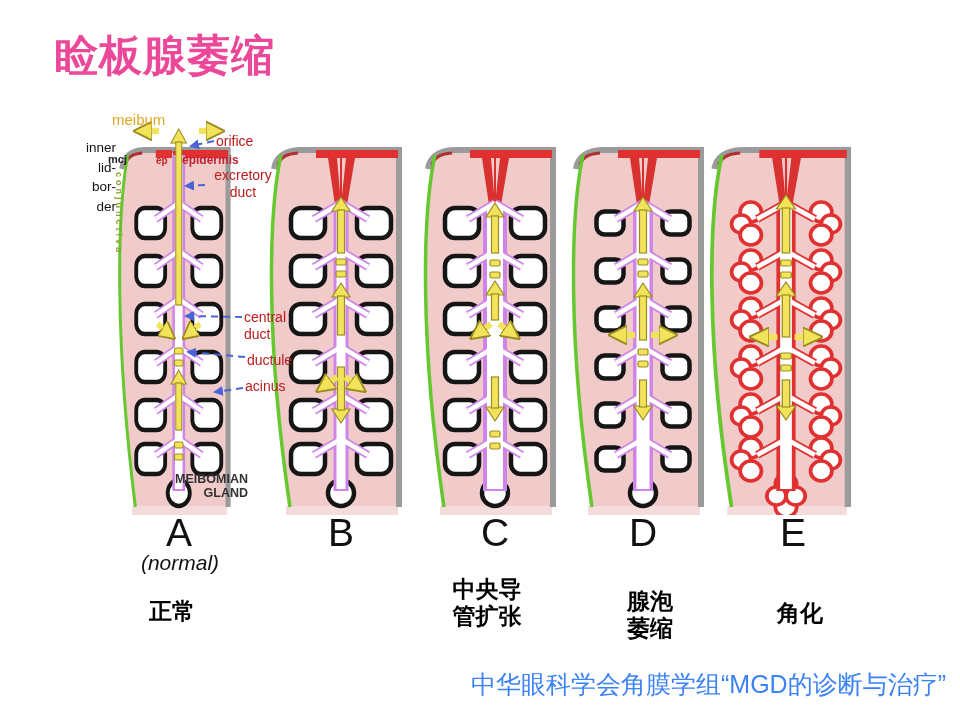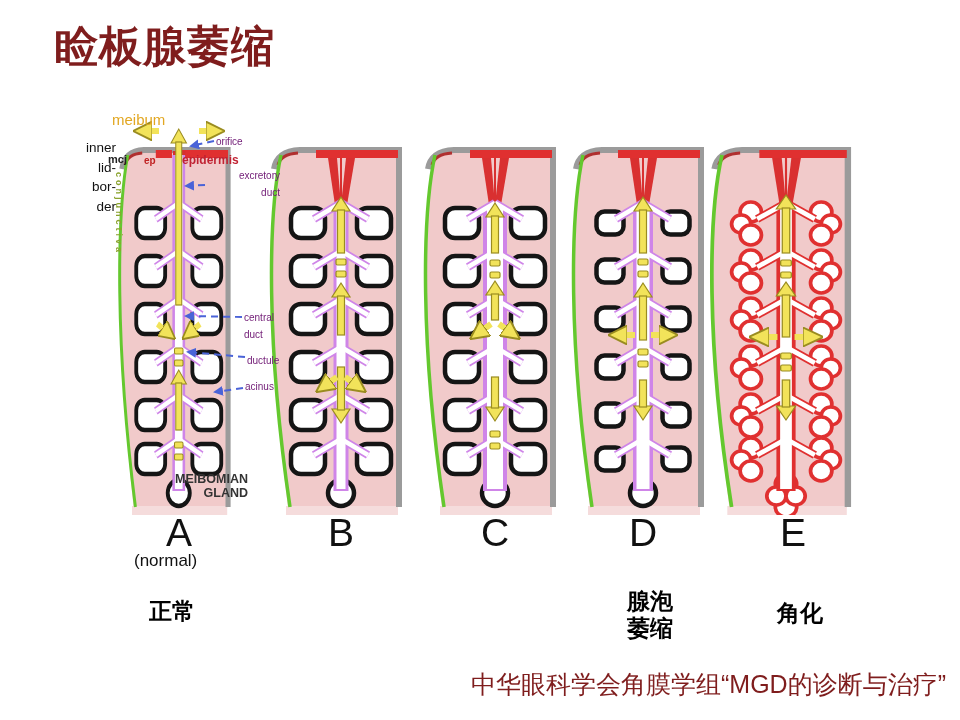--- a/index.html
+++ b/index.html
@@ -1,30 +1,30 @@
 <!DOCTYPE html>
 <html><head>
 <meta charset="utf-8">
 <style>
   html,body{margin:0;padding:0;background:#fff;}
   body{width:960px;height:720px;position:relative;overflow:hidden;
        font-family:"Liberation Sans","DejaVu Sans",sans-serif;}
   .stage{position:absolute;inset:0;}
-  .title{position:absolute;left:55px;top:18px;font-size:43px;font-weight:700;
-         color:#7f1d1d;letter-spacing:1px;}
+  .title{position:absolute;left:55px;top:27px;font-size:43px;font-weight:700;
+         color:#ec4899;letter-spacing:1px;}
   svg.gland{position:absolute;top:105px;}
   .letter{position:absolute;top:511px;width:60px;text-align:center;
           font-size:39px;font-weight:400;color:#111;}
-  .subl{position:absolute;left:134px;top:551px;width:92px;
-        font-size:17px;color:#111;}
+  .subl{position:absolute;left:134px;top:551px;width:92px;text-align:center;
+        font-size:21px;color:#111;font-style:italic;}
   .cap{position:absolute;width:104px;text-align:center;font-weight:700;
        font-size:23px;line-height:27px;color:#000;white-space:pre-line;}
-  .citation{position:absolute;right:14px;top:668px;font-size:25px;color:#7f1d1d;}
+  .citation{position:absolute;right:14px;top:668px;font-size:25px;color:#3b82f6;}
   .ann{position:absolute;white-space:pre-line;}
-  .blue{color:#701a75;font-size:10px;line-height:17px;}
+  .blue{color:#b91c1c;font-size:14px;line-height:17px;}
   .ya{fill:#f2e35a;stroke:#9a8c20;stroke-width:1.2;}
   .yl{stroke:#f2e35a;stroke-width:6;fill:none;}
   .bl{stroke:#4a63d8;stroke-width:2;fill:none;stroke-dasharray:7 5;}
 </style>
 </head>
 <body>
 
 <div class="stage">
 
   <div class="title">睑板腺萎缩</div>
@@ -422,34 +422,36 @@
     </svg>
 
   <div class="letter" style="left:149px">A</div>
   <div class="letter" style="left:311px">B</div>
   <div class="letter" style="left:465px">C</div>
   <div class="letter" style="left:613px">D</div>
   <div class="letter" style="left:763px">E</div>
   <div class="subl">(normal)</div>
 
   <div class="cap" style="left:120px;top:598px">正常</div>
+  <div class="cap" style="left:435px;top:576px">中央导
+管扩张</div>
   <div class="cap" style="left:598px;top:588px">腺泡
 萎缩</div>
   <div class="cap" style="left:748px;top:600px">角化</div>
 
   <div class="ann" style="left:112px;top:111px;width:70px;text-align:left;font-size:15px;font-weight:400;color:#e2a722">meibum</div>
   <div class="ann blue" style="left:216px;top:133px">orifice</div>
   <div class="ann" style="left:80px;top:138px;width:36px;text-align:right;font-size:13.5px;line-height:19.5px;color:#111">inner
 lid-
 bor-
 der</div>
   <div class="ann" style="left:108px;top:153px;font-size:11px;font-weight:700;color:#222">mcj</div>
-  <div class="ann" style="left:144px;top:155px;font-size:10px;font-weight:700;color:#c02323">ep</div>
+  <div class="ann" style="left:156px;top:155px;font-size:10px;font-weight:700;color:#c02323">ep</div>
   <div class="ann" style="left:182px;top:153px;font-size:12px;font-weight:700;color:#c02333">epidermis</div>
-  <div class="ann blue" style="left:206px;top:167px;width:74px;text-align:right">excretory
+  <div class="ann blue" style="left:206px;top:167px;width:74px;text-align:center">excretory
 duct</div>
   <div class="ann blue" style="left:244px;top:309px;width:64px">central
 duct</div>
   <div class="ann blue" style="left:247px;top:352px">ductule</div>
   <div class="ann blue" style="left:245px;top:378px">acinus</div>
   <div class="ann" style="left:114px;top:172px;height:190px;writing-mode:vertical-rl;font-size:9px;
        font-weight:700;letter-spacing:3px;color:#8ba32e">conjunctiva</div>
   <div class="ann" style="left:160px;top:472px;width:88px;text-align:right;font-size:12.5px;
        font-weight:700;line-height:14px;color:#333">MEIBOMIAN
 GLAND</div>

